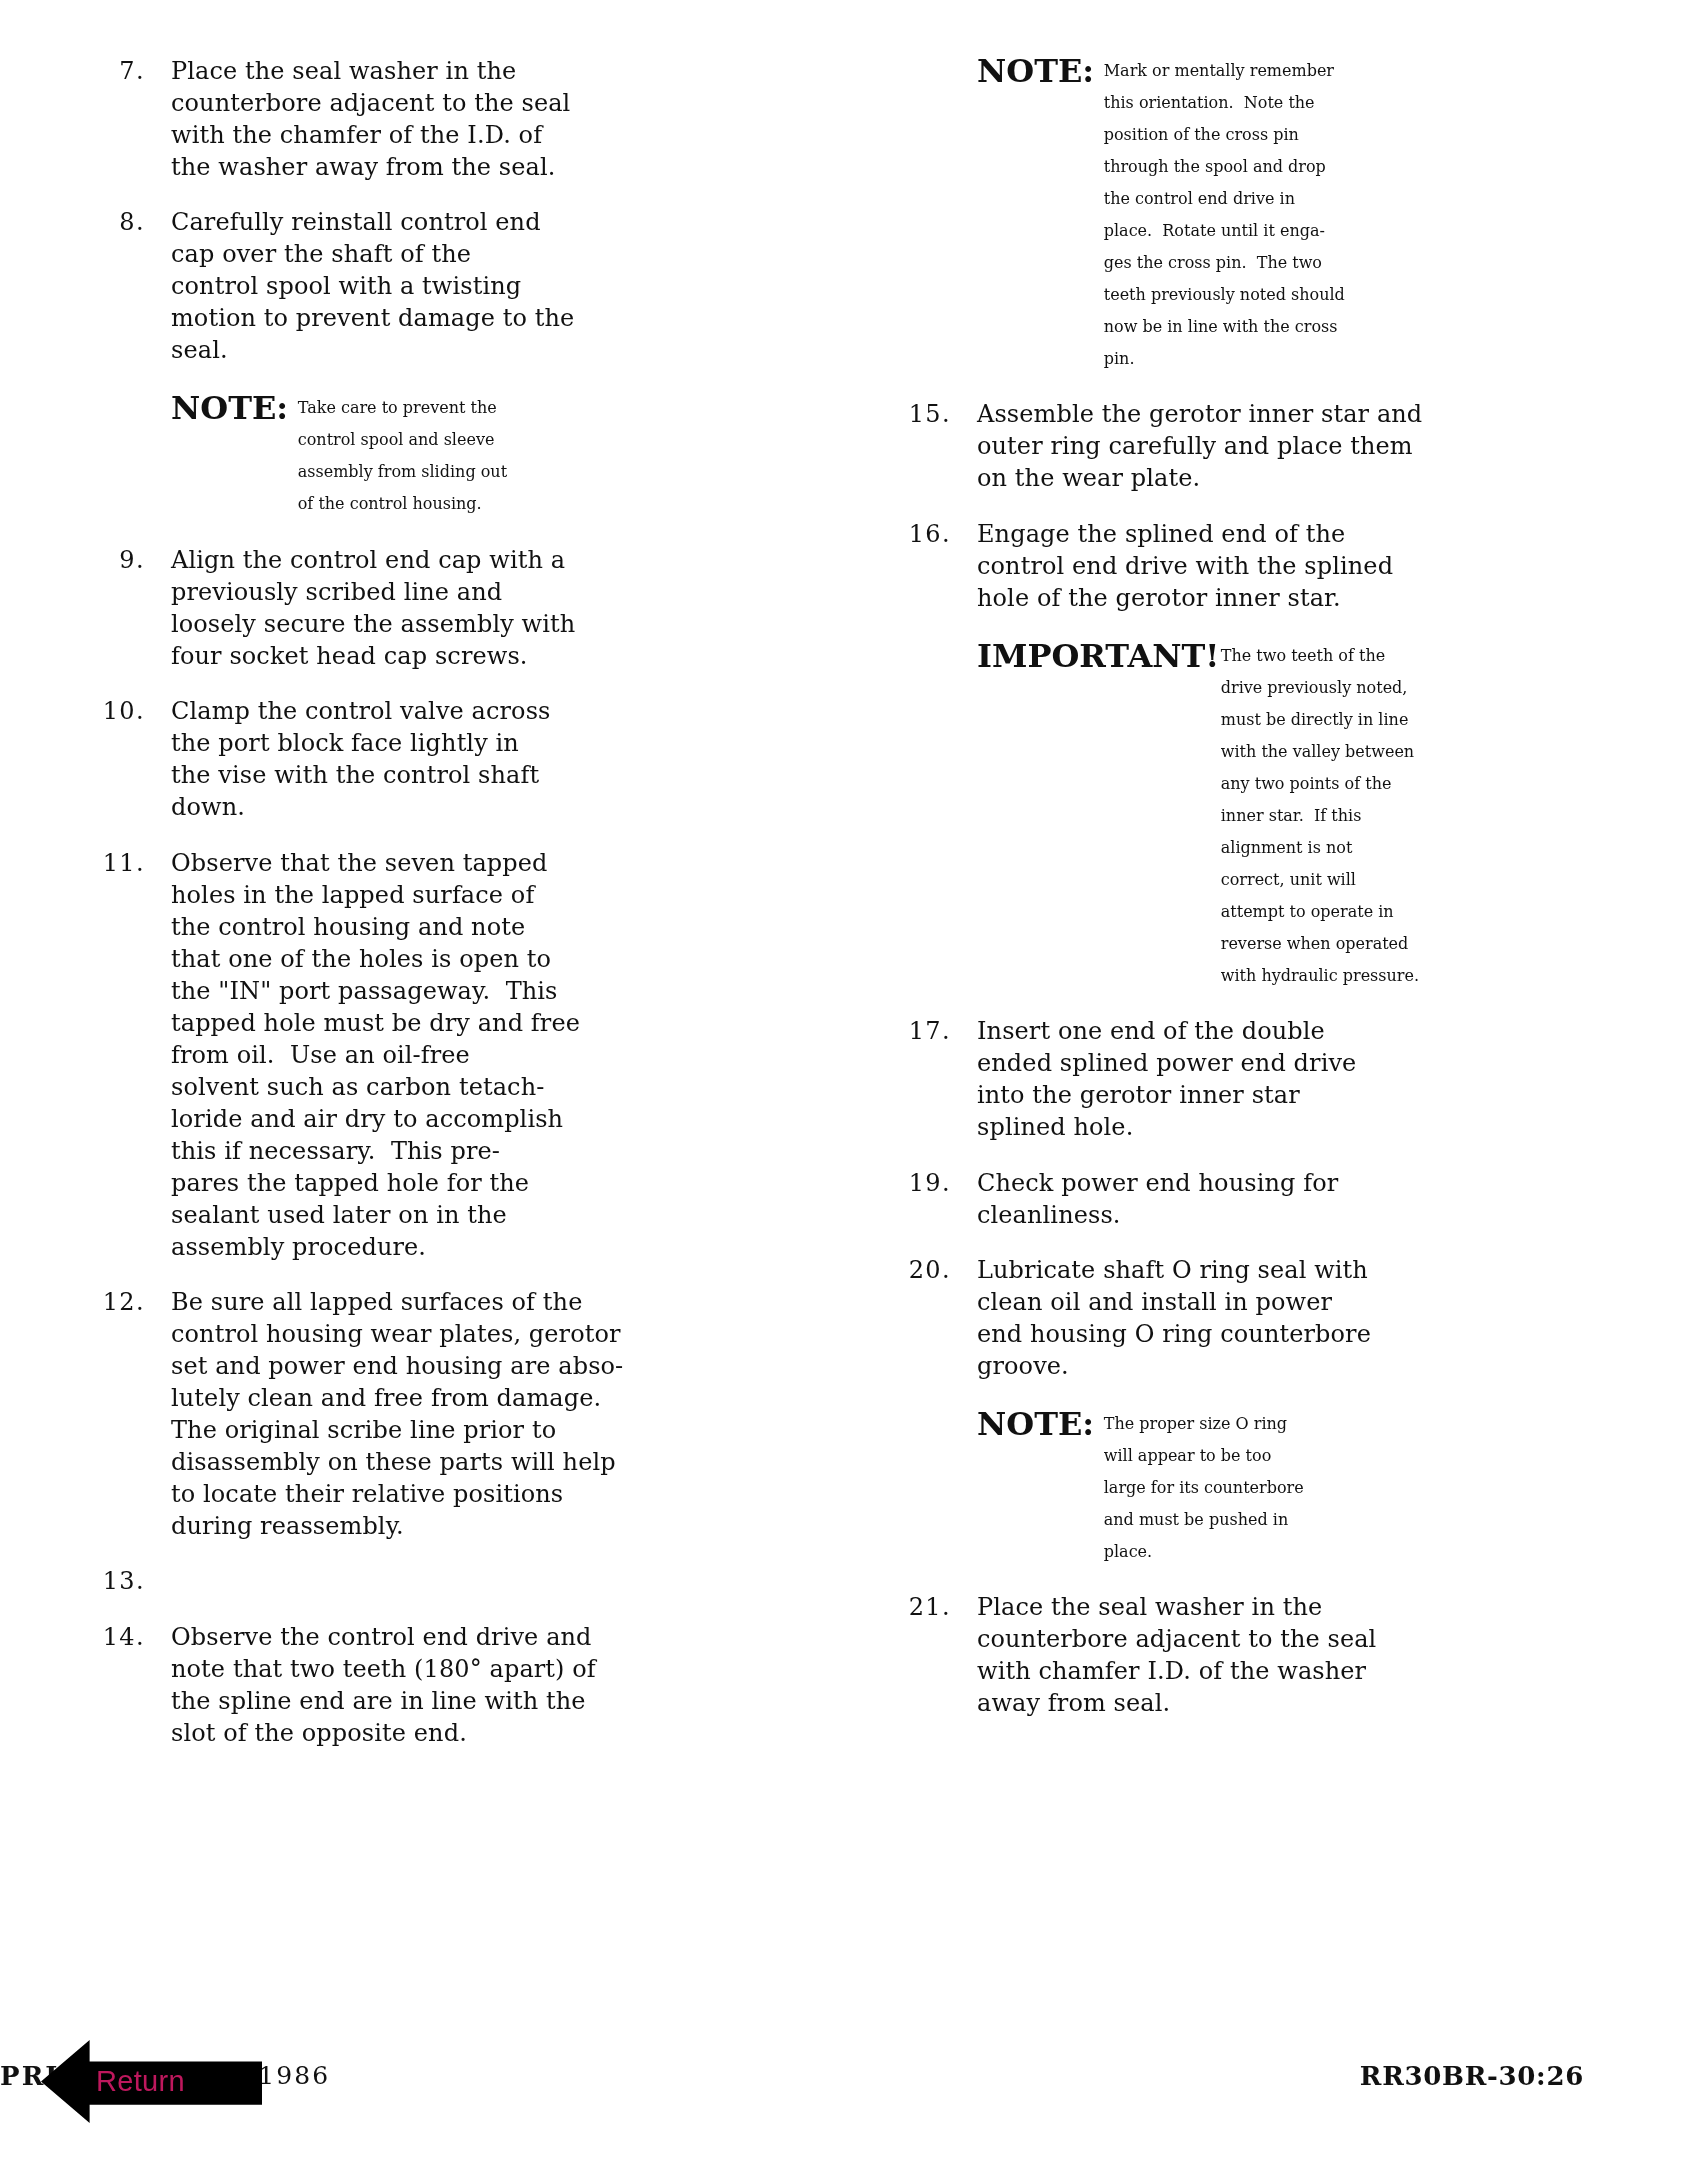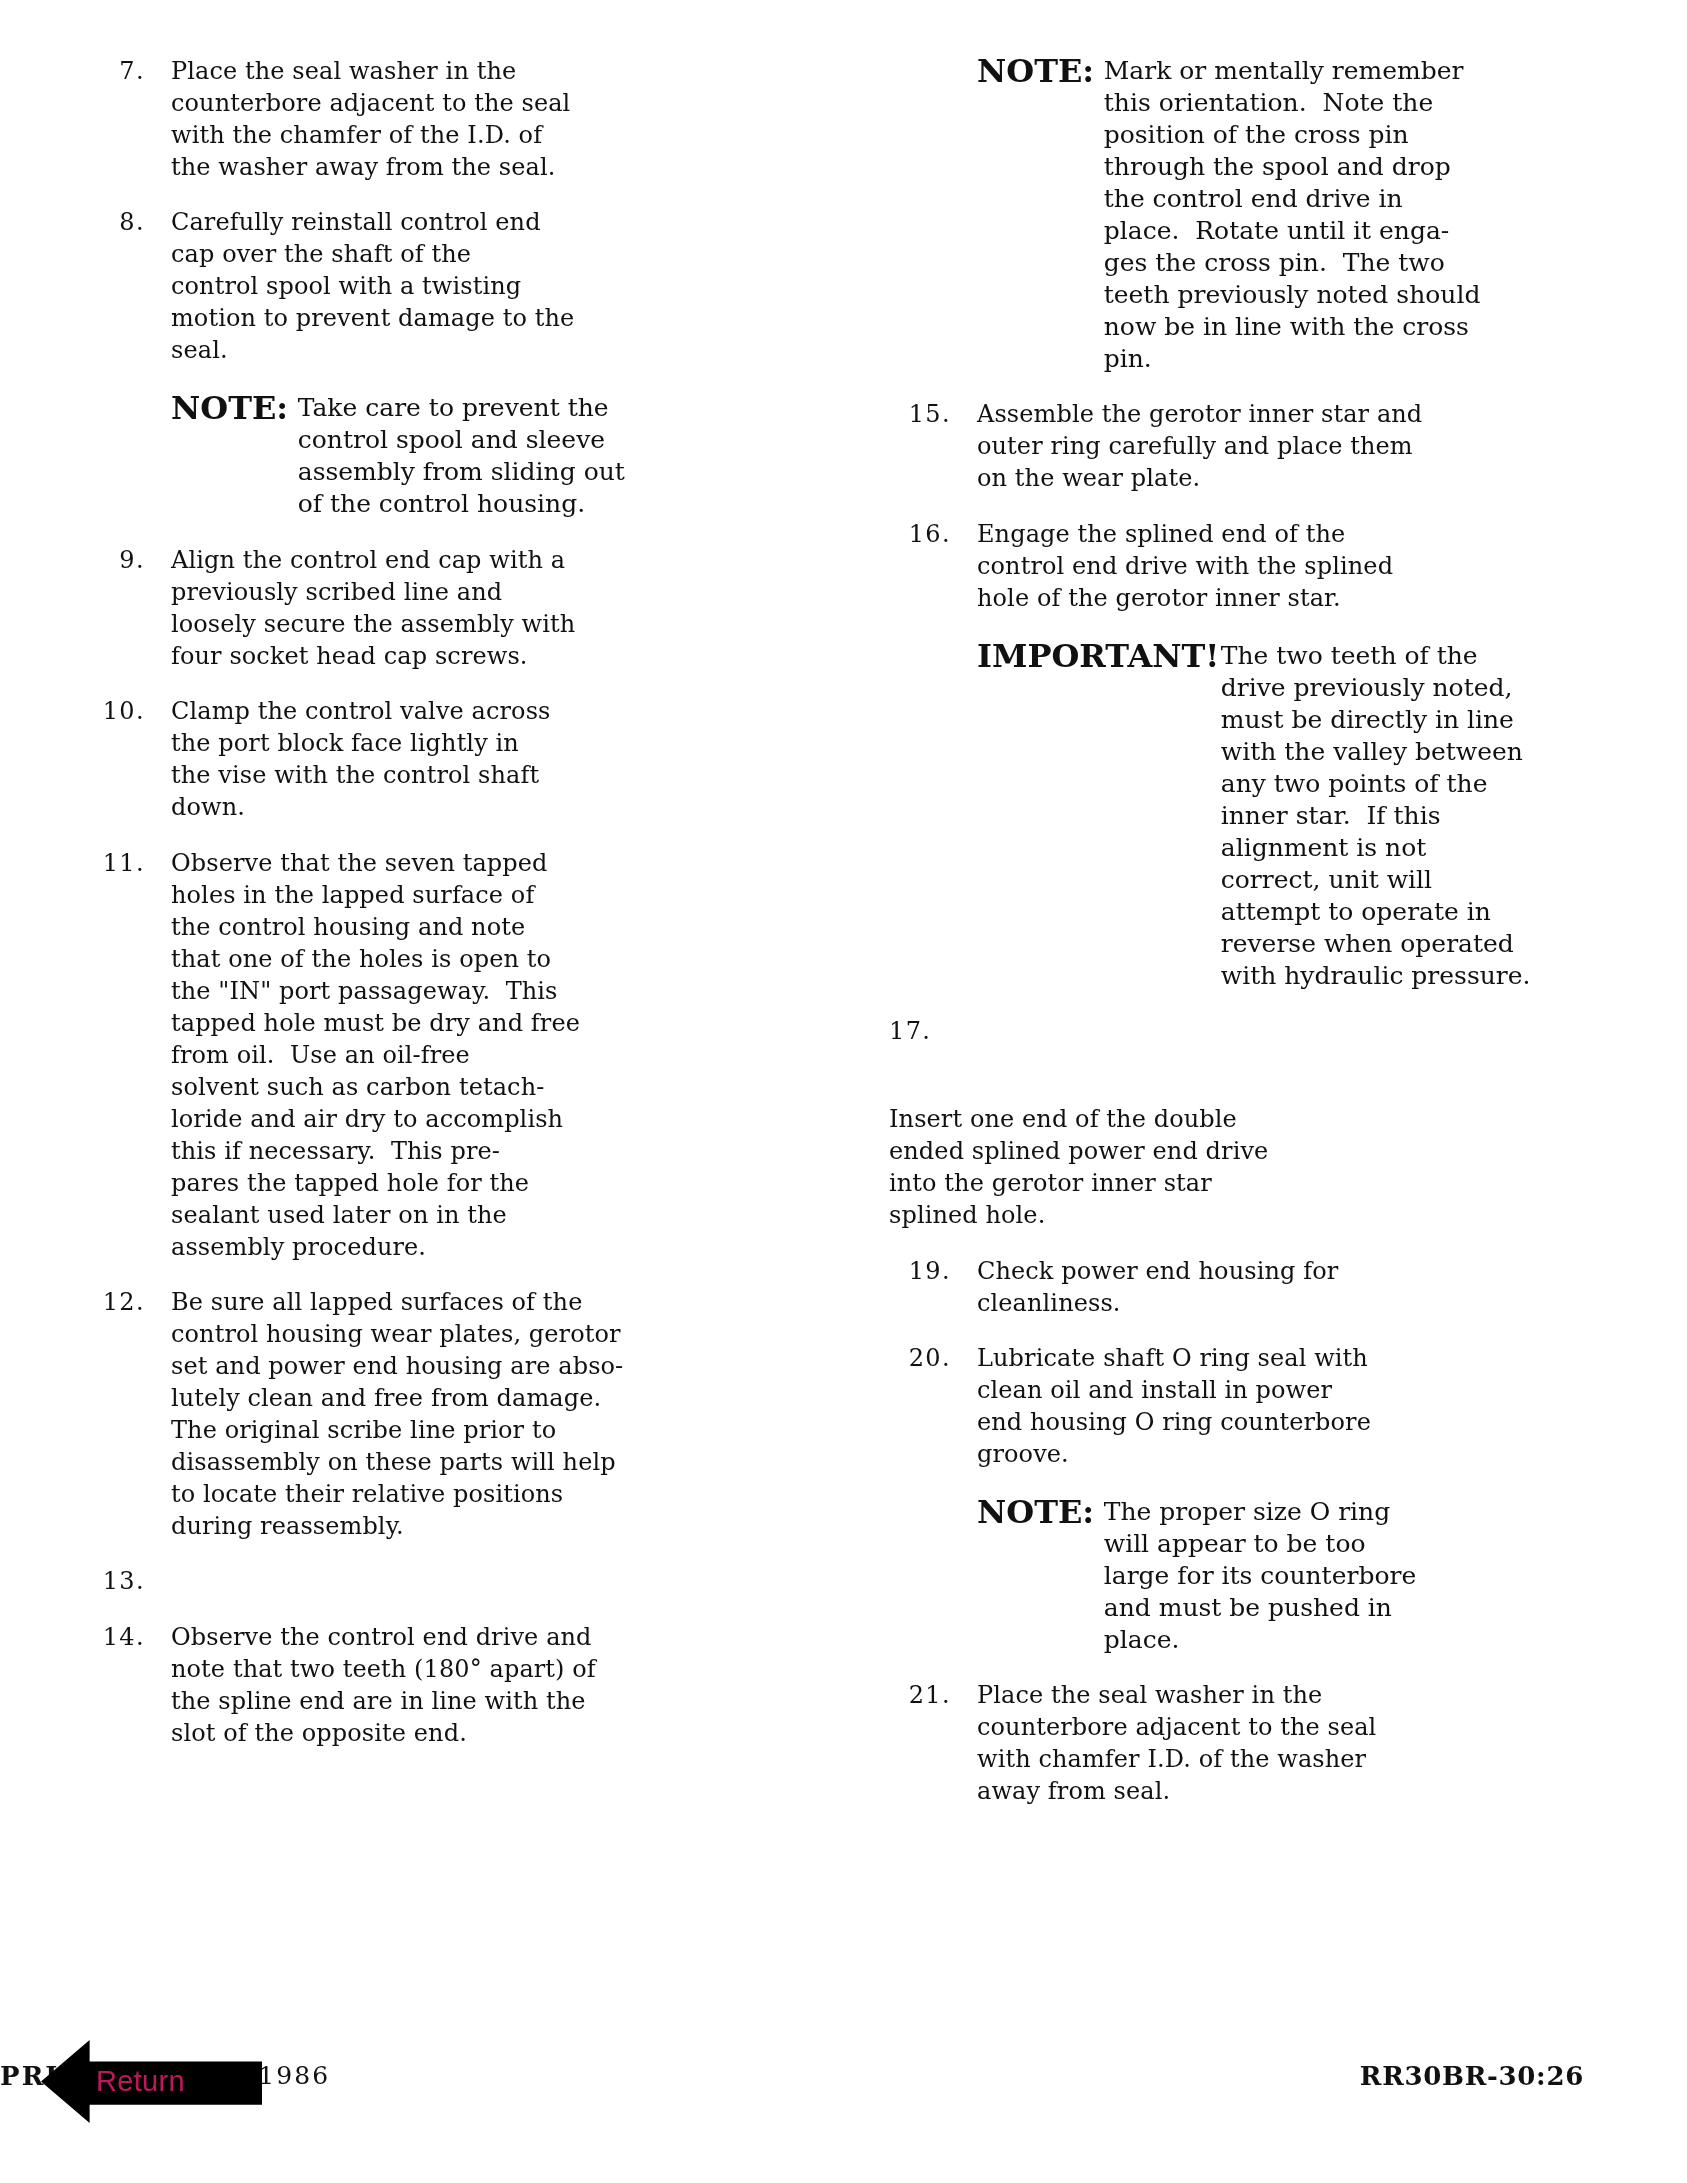--- a/index.html
+++ b/index.html
@@ -72,21 +72,21 @@
     flex: 0 0 auto;
     font-size: 32px;
     line-height: 32px;
     font-weight: bold;
     white-space: nowrap;
     padding-right: 9.6px;
   }
   .callout-label.important { padding-right: 1.4px; }
   .callout-text {
     flex: 1 1 auto;
-    font-size: 25px;
+    font-size: 16px;
     line-height: 32px;
     white-space: pre-wrap;
   }
 
   
   .callout.indent-note .callout-left-pad { flex: 0 0 88px; }
 
   
   .footer {
     position: absolute;
@@ -297,21 +297,21 @@
 any two points of the
 inner star.  If this
 alignment is not
 correct, unit will
 attempt to operate in
 reverse when operated
 with hydraulic pressure.</div>
         </div>
       </div>
 
-      <div class="step" style="flex-direction:column;">
+      <div class="step" style="">
         <div class="step-num">17.</div>
         <div class="step-body">Insert one end of the double
 ended splined power end drive
 into the gerotor inner star
 splined hole.</div>
       </div>
 
 
       <div class="step">
         <div class="step-num">19.</div>

